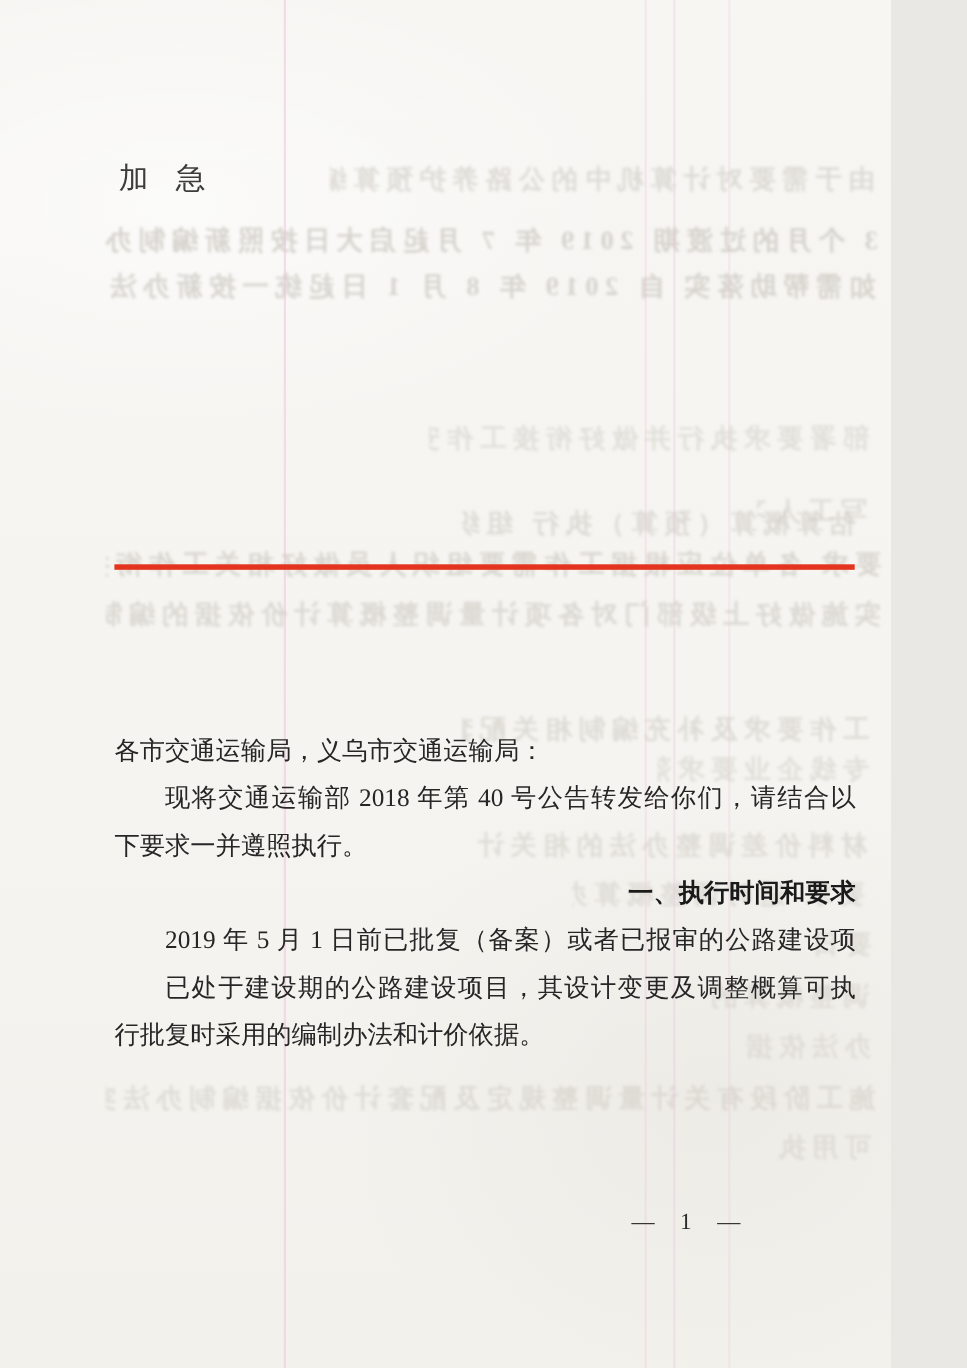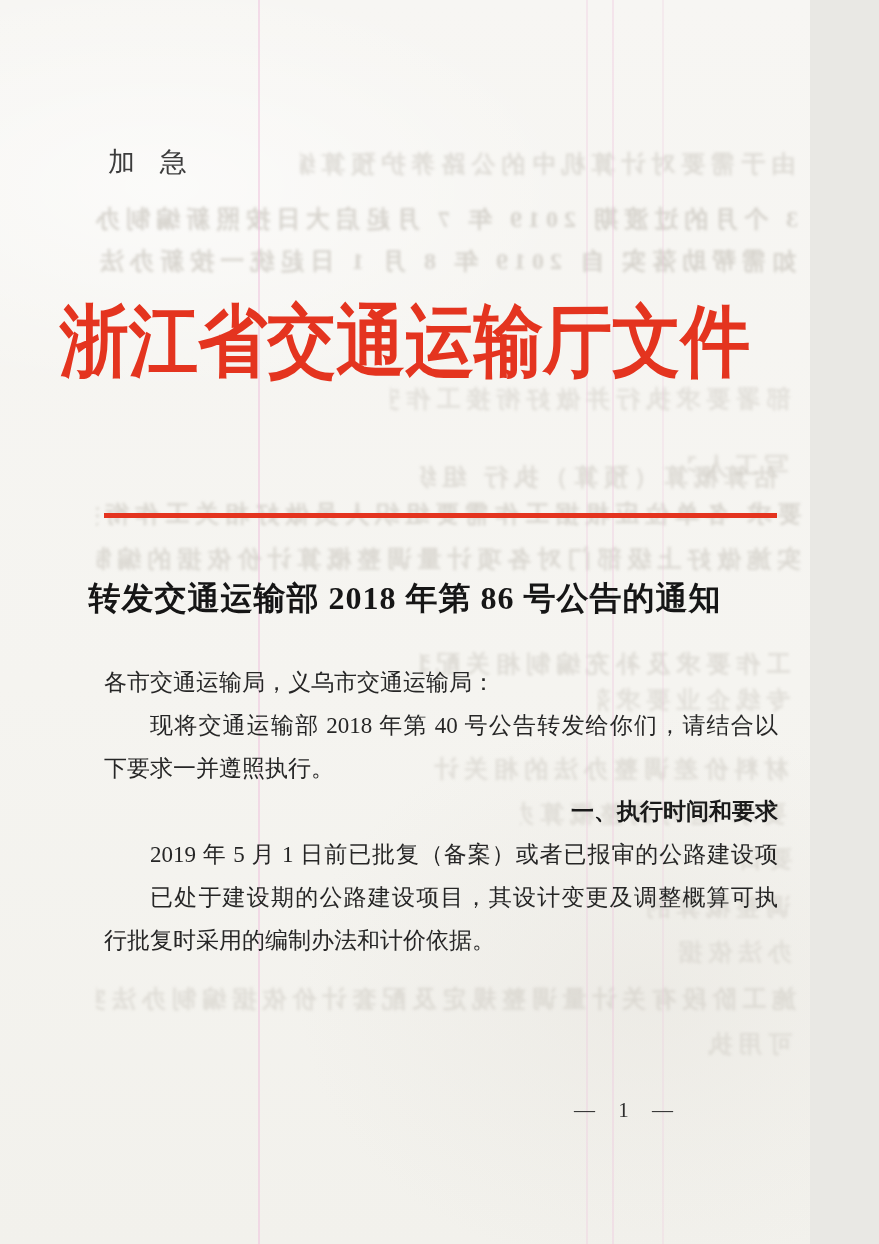--- a/index.html
+++ b/index.html
@@ -95,26 +95,24 @@
     </div>
   <div id="streak-layer">
       <div class="scan-streak" style="left: 258px; background: rgb(238, 192, 220); opacity: 0.5;"></div>
       <div class="scan-streak" style="left: 586px; background: rgb(238, 192, 220); opacity: 0.28;"></div>
       <div class="scan-streak" style="left: 612px; background: rgb(238, 192, 220); opacity: 0.34;"></div>
       <div class="scan-streak" style="left: 662px; background: rgb(238, 192, 220); opacity: 0.22;"></div>
     </div>
 
   <div class="urgent">加 急</div>
 
-  <h1 class="org-title"><span class="squeeze">浙江省交通运输厅文件</span></h1>
 
 
   <div class="red-rule"></div>
 
-  <h2 class="subject">转发交通运输部 2018 年第 86 号公告的通知</h2>
 
   <div class="body-text" id="body-lines">
       <div class="line">各市交通运输局，义乌市交通运输局：</div>
       <div class="line ind j">现将交通运输部 2018 年第 40 号公告转发给你们，请结合以</div>
       <div class="line">下要求一并遵照执行。</div>
       <div class="line ind b">一、执行时间和要求</div>
       <div class="line ind j">2019 年 5 月 1 日前已批复（备案）或者已报审的公路建设项</div>
       <div class="line ind j">已处于建设期的公路建设项目，其设计变更及调整概算可执</div>
       <div class="line">行批复时采用的编制办法和计价依据。</div>
     </div>

